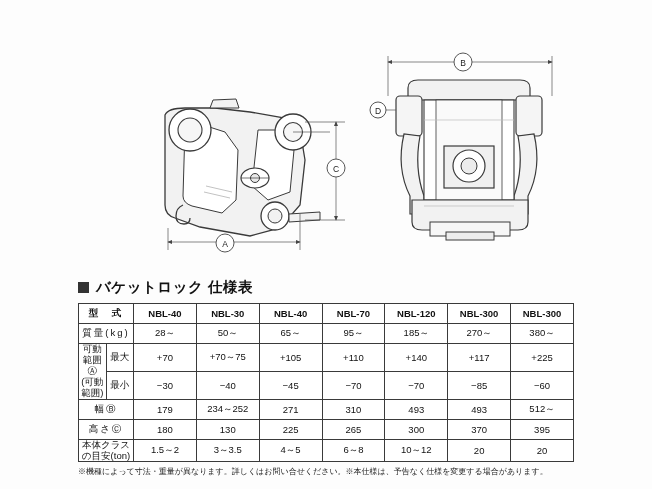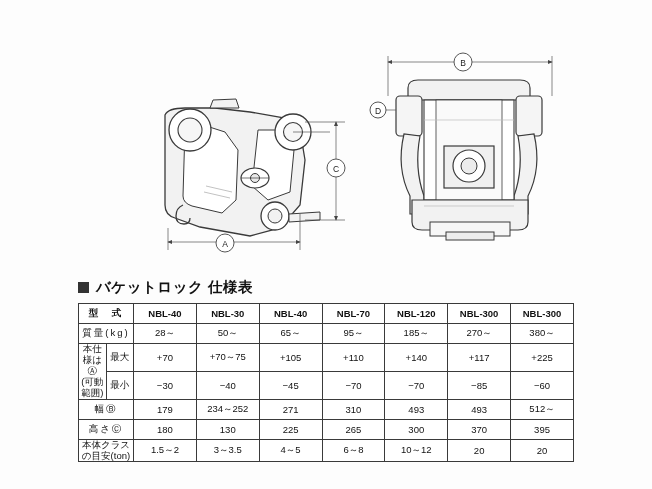--- a/index.html
+++ b/index.html
@@ -245,21 +245,21 @@
           <td>50～</td>
           <td>65～</td>
           <td>95～</td>
           <td>185～</td>
           <td>270～</td>
           <td>380～</td>
         </tr>
 
         <tr>
           <td class="lbl-two" rowspan="2" style="width:54px;">
-            <div>本仕様はⒶ</div>
+            <div>可動範囲Ⓐ</div>
             <div>(可動範囲)</div>
           </td>
           <td class="col-sub">最大</td>
           <td>+70</td>
           <td>+70～75</td>
           <td>+105</td>
           <td>+110</td>
           <td>+140</td>
           <td>+117</td>
           <td>+225</td>
@@ -304,14 +304,15 @@
           <td>3～3.5</td>
           <td>4～5</td>
           <td>6～8</td>
           <td>10～12</td>
           <td>20</td>
           <td>20</td>
         </tr>
       </tbody>
     </table>
 
+    <div class="note">※機種によって寸法・重量が異なります。詳しくはお問い合せください。※本仕様は、予告なく仕様を変更する場合があります。</div>
   </div>
 </div>
 
 </body></html>

